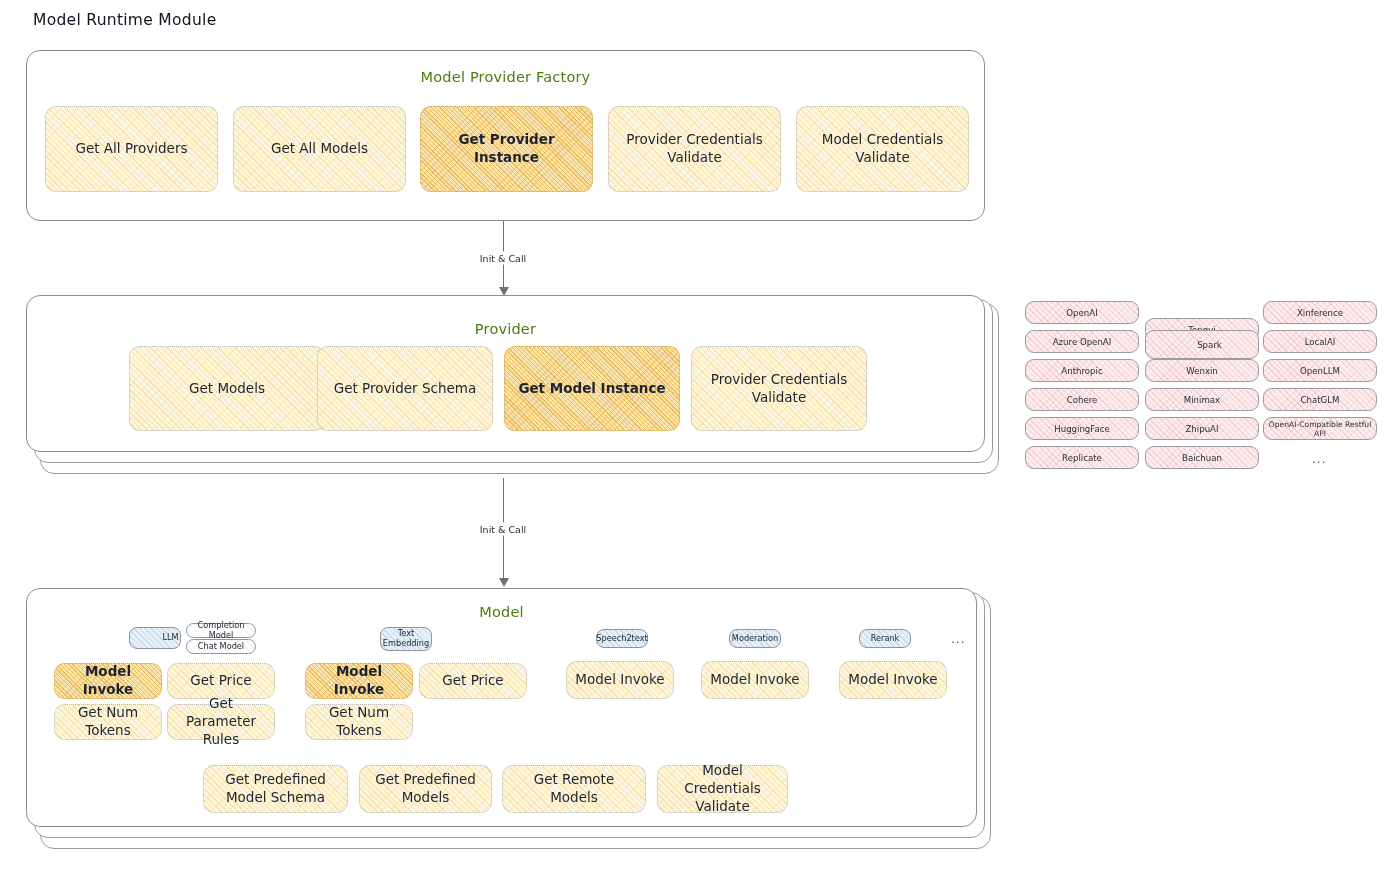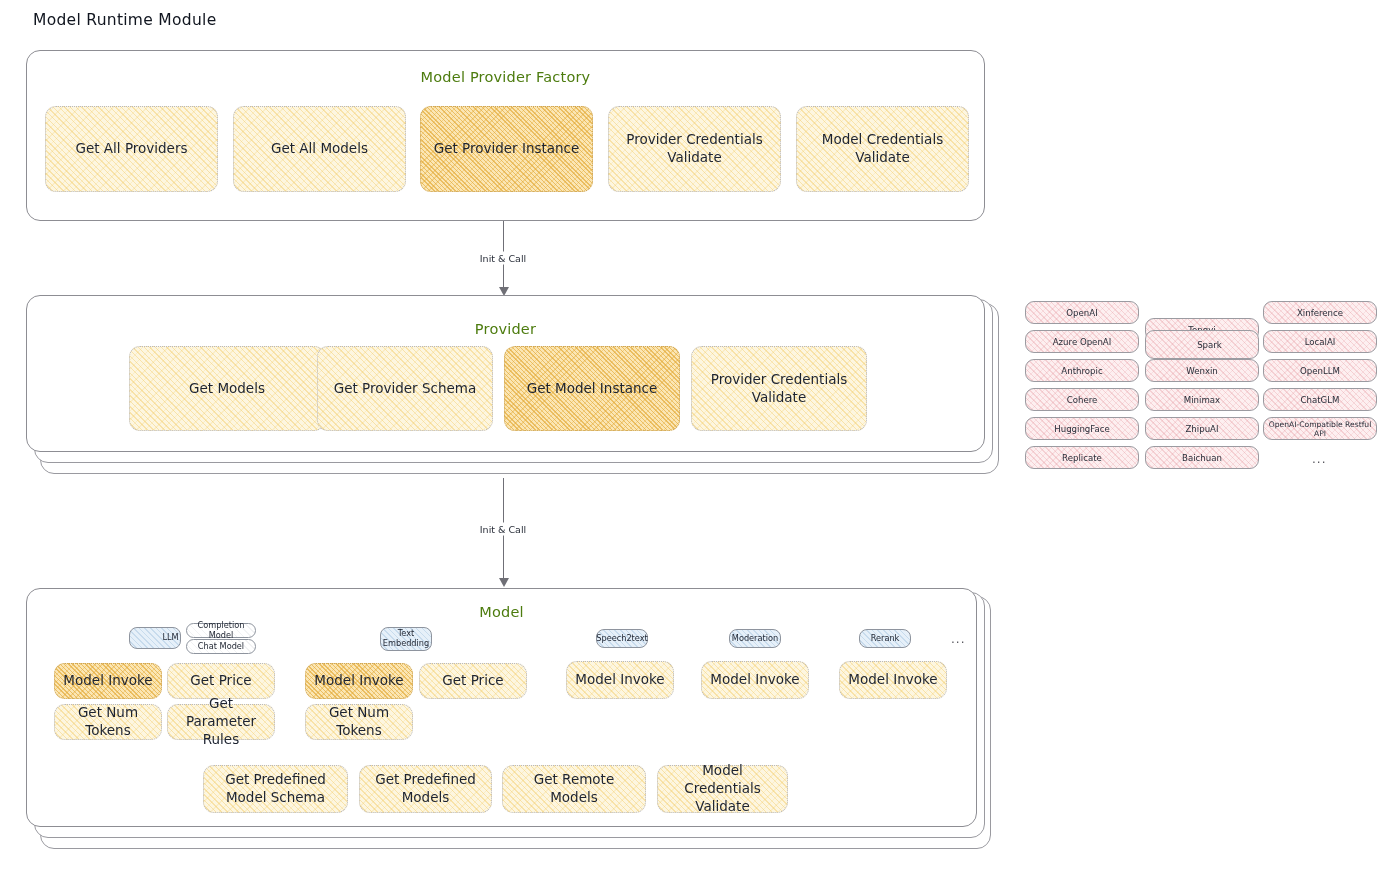--- a/index.html
+++ b/index.html
@@ -61,20 +61,21 @@
     background-image:
       repeating-linear-gradient(45deg, rgba(242,199,92,.42) 0 1px, rgba(0,0,0,0) 1px 4px),
       repeating-linear-gradient(-45deg, rgba(242,199,92,.20) 0 1px, rgba(0,0,0,0) 1px 6px);
   }
   .node.hl {
     background-color: #fbe6b4;
     background-image:
       repeating-linear-gradient(45deg, rgba(226,166,47,.62) 0 1px, rgba(0,0,0,0) 1px 3px),
       repeating-linear-gradient(-45deg, rgba(226,166,47,.35) 0 1px, rgba(0,0,0,0) 1px 5px);
     border-color: #c9a45c;
+    font-weight: bold;
   }
 
   
   .chip {
     position: absolute;
     box-sizing: border-box;
     border: 1.3px solid #9b9ba1;
     border-radius: 9px;
     display: flex;
     align-items: center;

